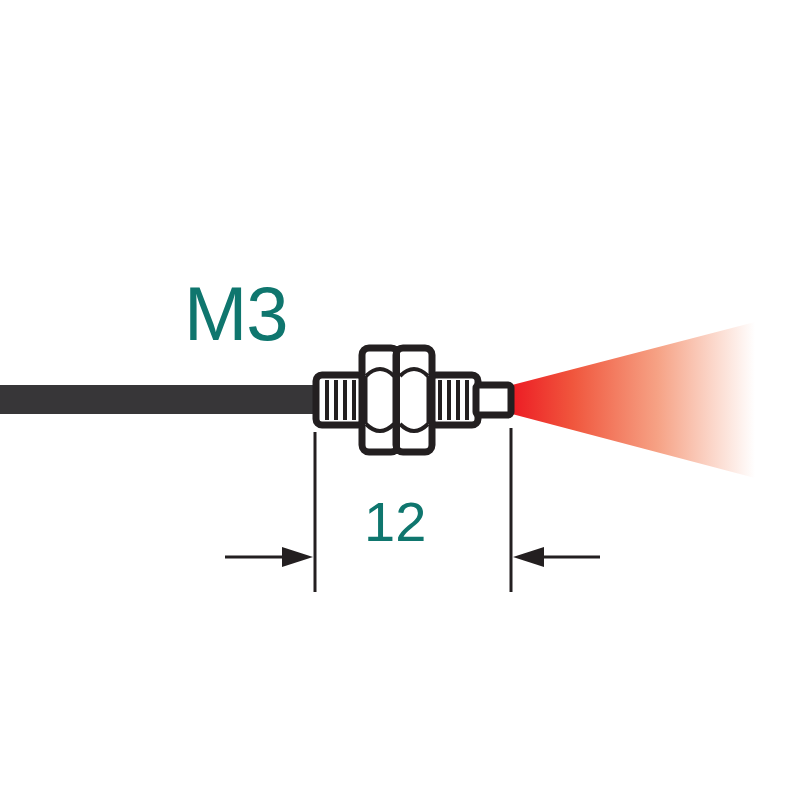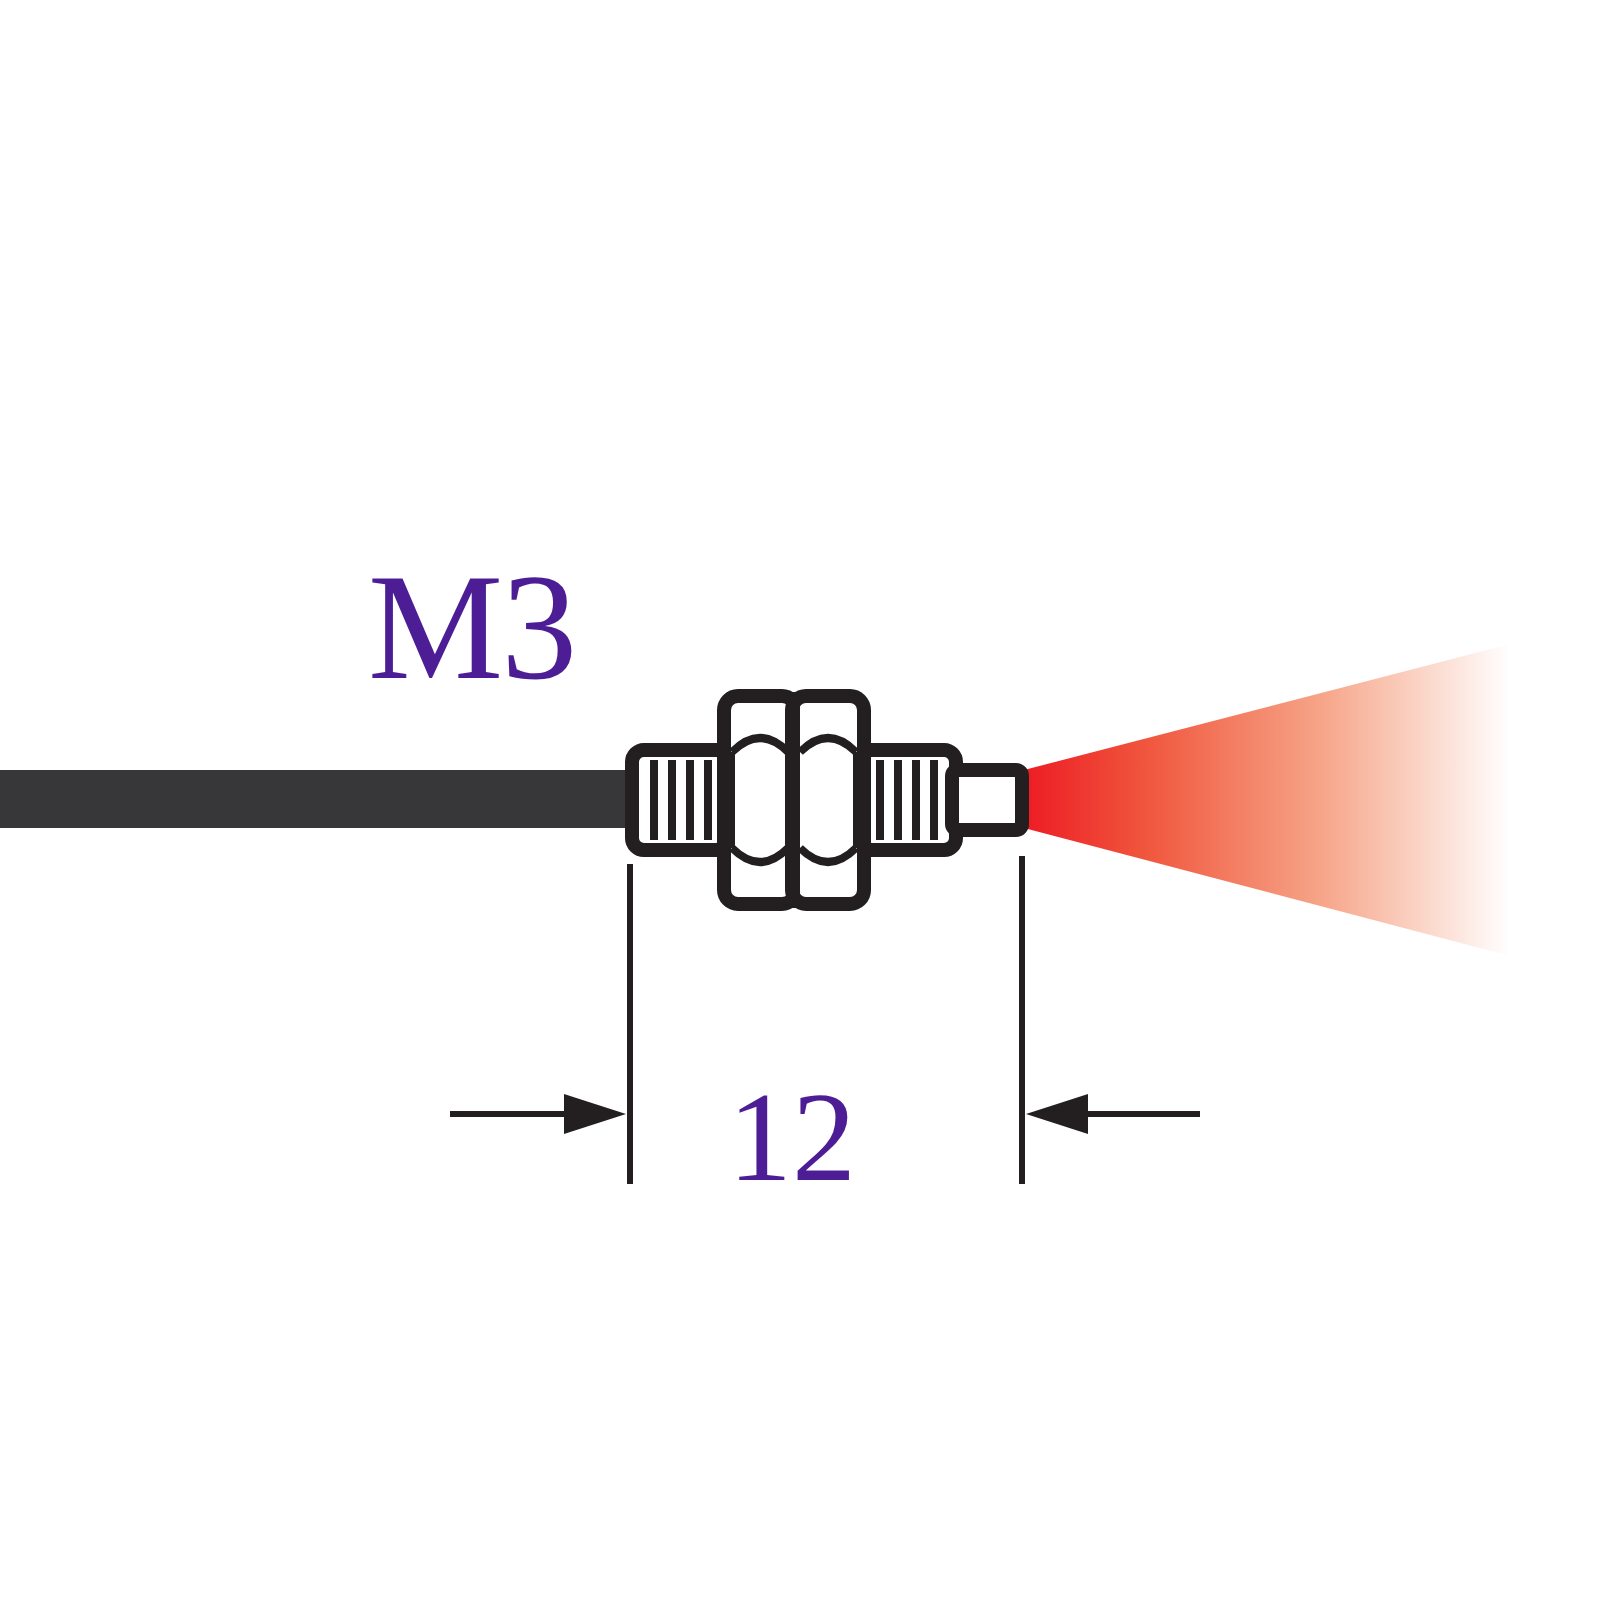--- a/index.html
+++ b/index.html
@@ -1,25 +1,25 @@
 <!DOCTYPE html>
 <html><head>
   <meta charset="utf-8">
   <style>
     html, body { margin: 0; padding: 0; background: #ffffff; }
     body { width: 800px; height: 800px; position: relative; overflow: hidden; }
     .canvas { position: absolute; left: 0; top: 0; width: 800px; height: 800px; }
     .label-text {
       position: absolute;
-      font-family: Liberation Serif, serif;
-      color: #4c1d95;
+      font-family: Liberation Sans, sans-serif;
+      color: #0f766e;
       line-height: 1;
     }
     .thread-label { left: 184px; top: 276px; font-size: 76px; letter-spacing: -1px; }
-    .dim-label { left: 364px; top: 537px; font-size: 64px; }
+    .dim-label { left: 364px; top: 494px; font-size: 56px; }
   </style>
 </head>
 <body>
 
 <div class="canvas">
   <svg width="800" height="800" viewBox="0 0 800 800">
     <defs>
       <linearGradient id="beamGrad" x1="0" y1="0" x2="1" y2="0">
         <stop offset="0%" stop-color="#ed1c24"></stop>
         <stop offset="25%" stop-color="#f0563d"></stop>

